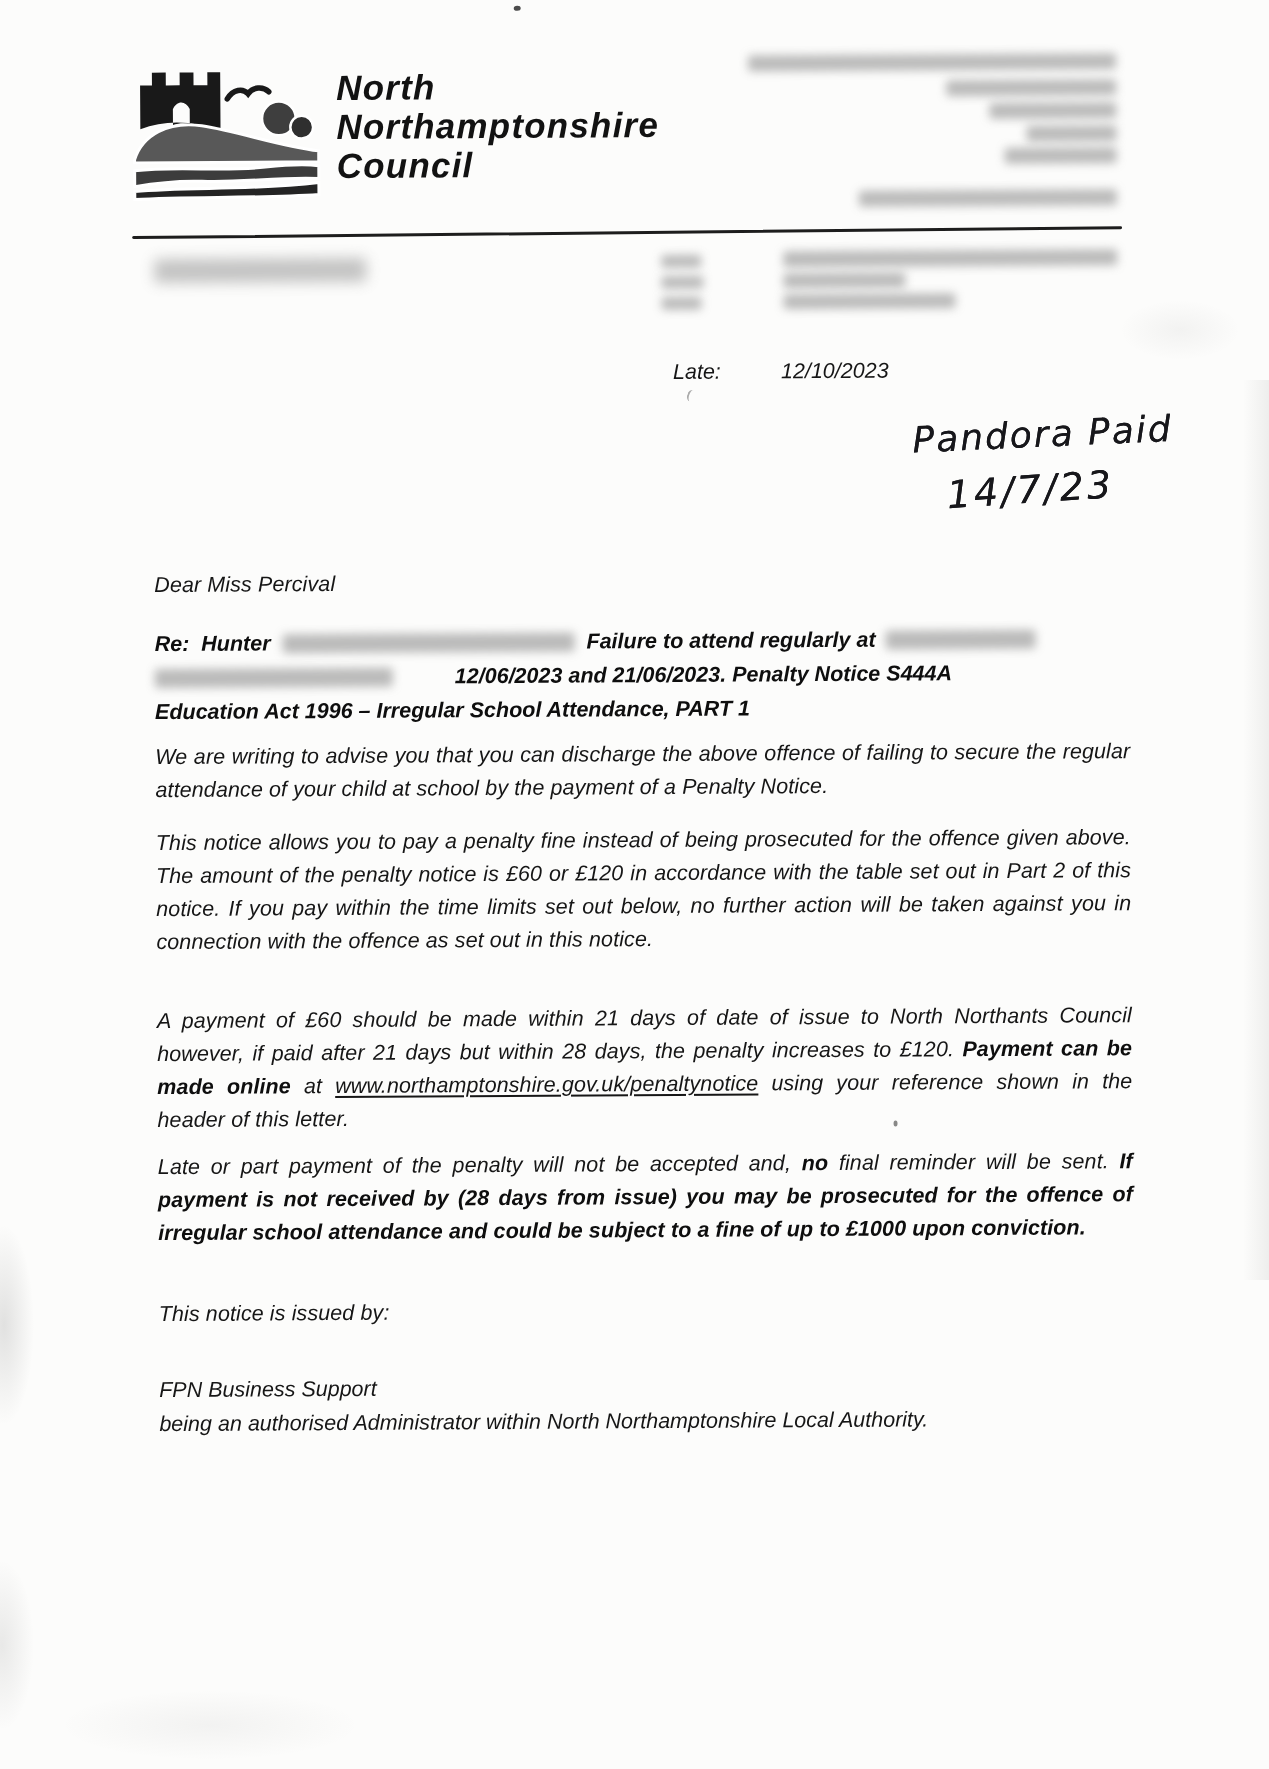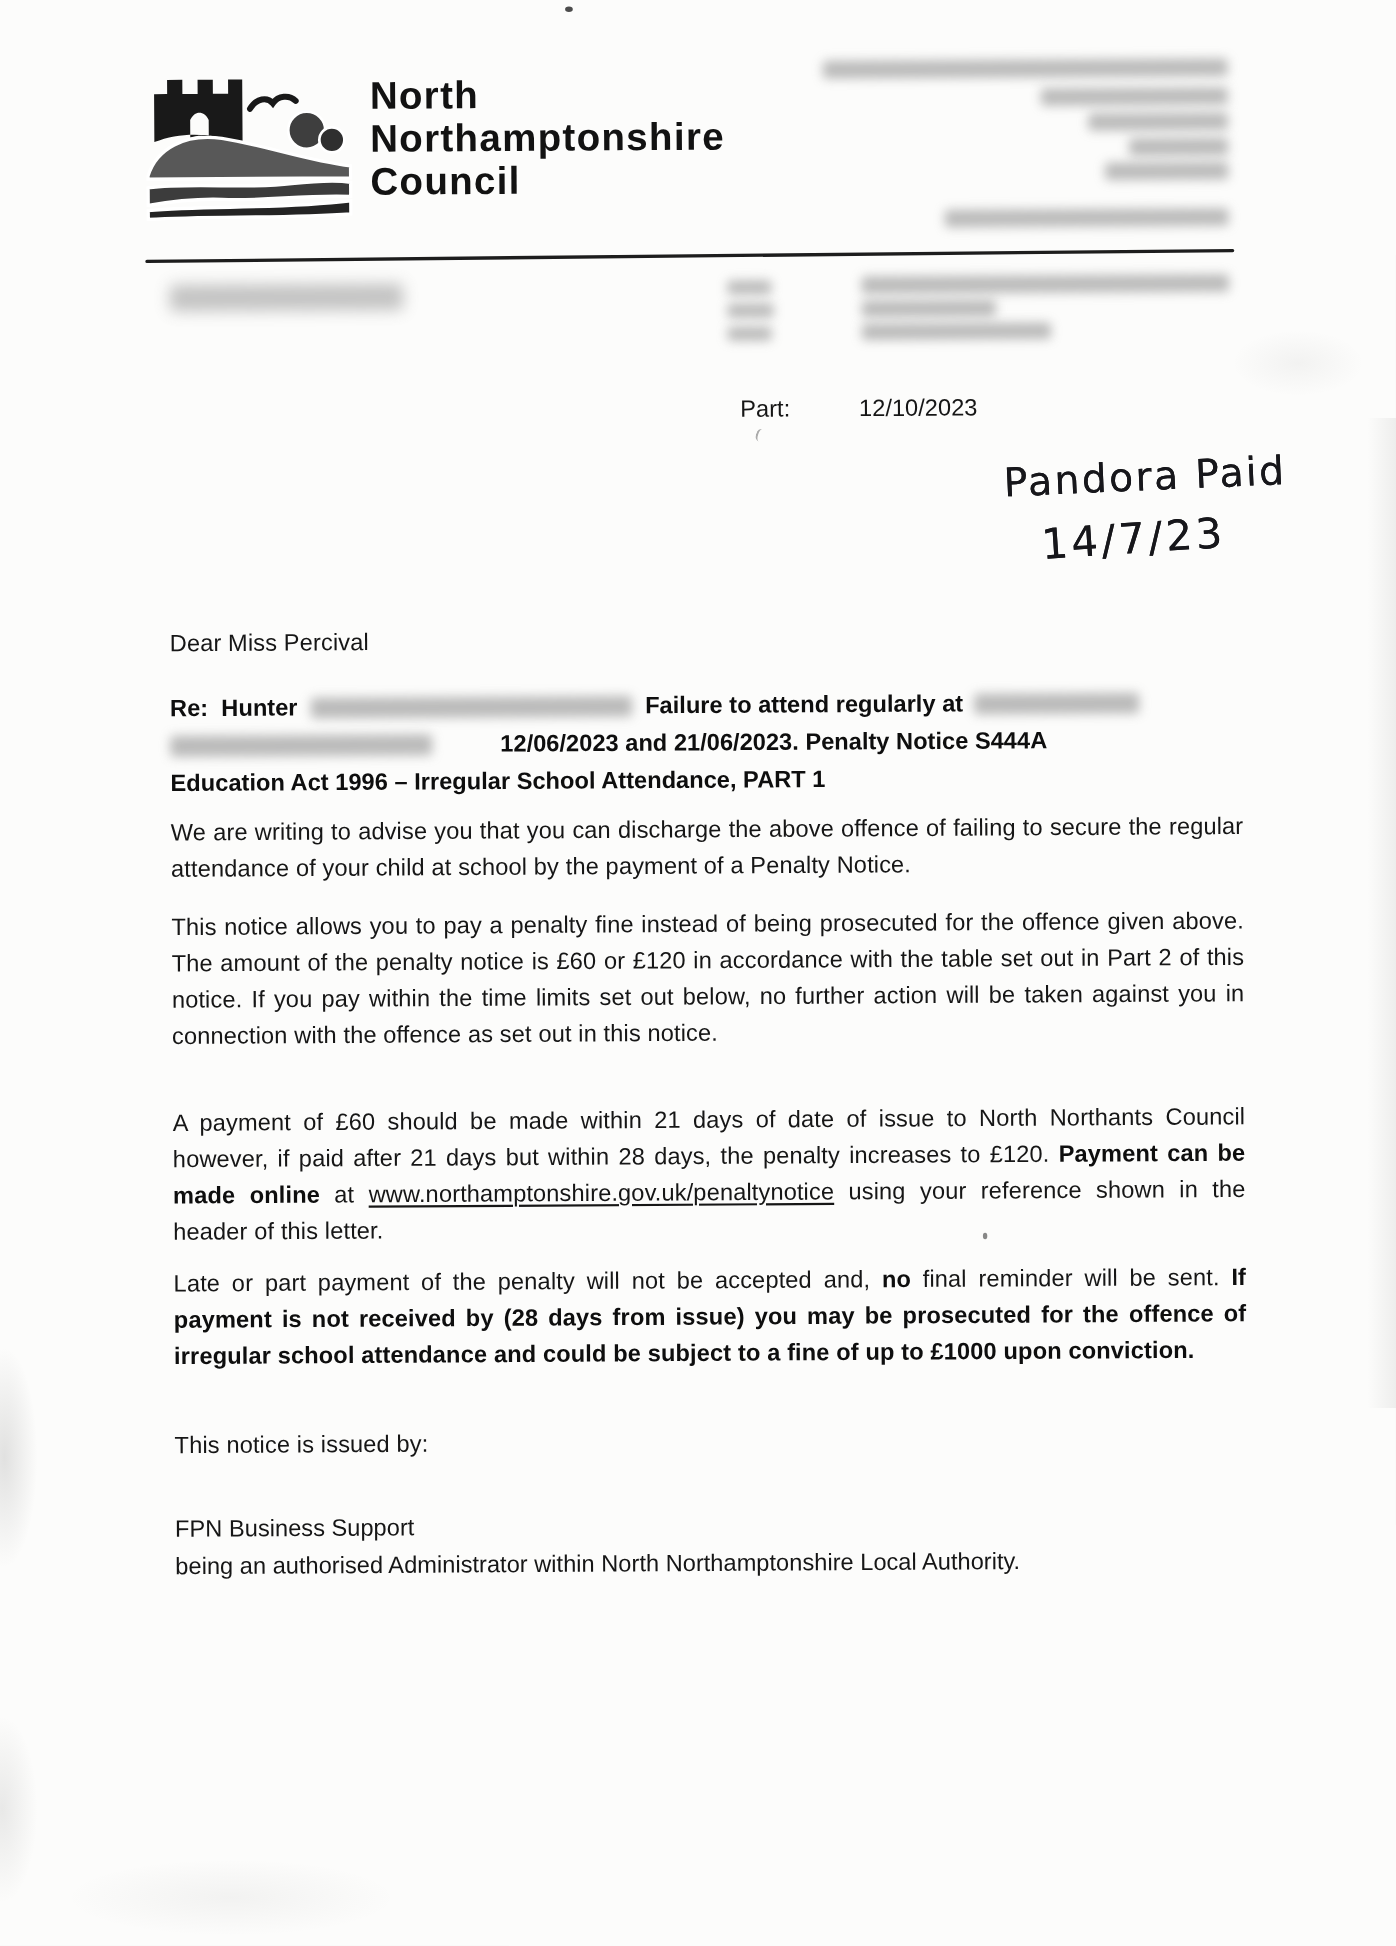--- a/index.html
+++ b/index.html
@@ -3,20 +3,21 @@
 <meta charset="utf-8">
 <style>
   html,body{margin:0;padding:0;background:#e8e8e6;}
   .page{
     position:relative;
     width:1269px;height:1769px;
     background:#fcfcfb;
     overflow:hidden;
     font-family:"Liberation Sans","DejaVu Sans",sans-serif;
     color:#161616;
+    font-style:italic;
   }
   .tilt{position:absolute;inset:0;transform:rotate(-0.35deg);transform-origin:52% 40%;}
 
   
   .logo-icon{position:absolute;left:132px;top:56px;}
   .wordmark{position:absolute;left:340px;top:66px;font-weight:700;font-size:35px;line-height:39px;letter-spacing:1.2px;color:#121212;}
   .rule{position:absolute;left:135px;top:231px;width:990px;height:2.5px;background:#1d1d1d;transform:rotate(-0.22deg);border-radius:2px;}
 
   
   .redact{position:absolute;background:#7f7f7f;border-radius:3px;filter:blur(5px);opacity:.52;}
@@ -111,21 +112,21 @@
 
     <div class="redact rname"></div>
     <div class="redact clab1"></div>
     <div class="redact clab2"></div>
     <div class="redact clab3"></div>
     <div class="redact cval1"></div>
     <div class="redact cval2"></div>
     <div class="redact cval3"></div>
 
     <div class="date-row">
-      <span class="date-label">Part:</span><span class="date-value">12/10/2023</span>
+      <span class="date-label">Late:</span><span class="date-value">12/10/2023</span>
     </div>
 
     <div class="hw hw1">Pandora Paid</div>
     <div class="hw hw2">14/7/23</div>
 
     <div class="salutation bodytext">Dear Miss Percival</div>
 
     <div class="subject">
       <div class="sline">
         <span class="pre">Re:  Hunter</span><span class="redact inline sub-blur1"></span><span>Failure to attend regularly at</span><span class="redact inline sub-blur2"></span>

